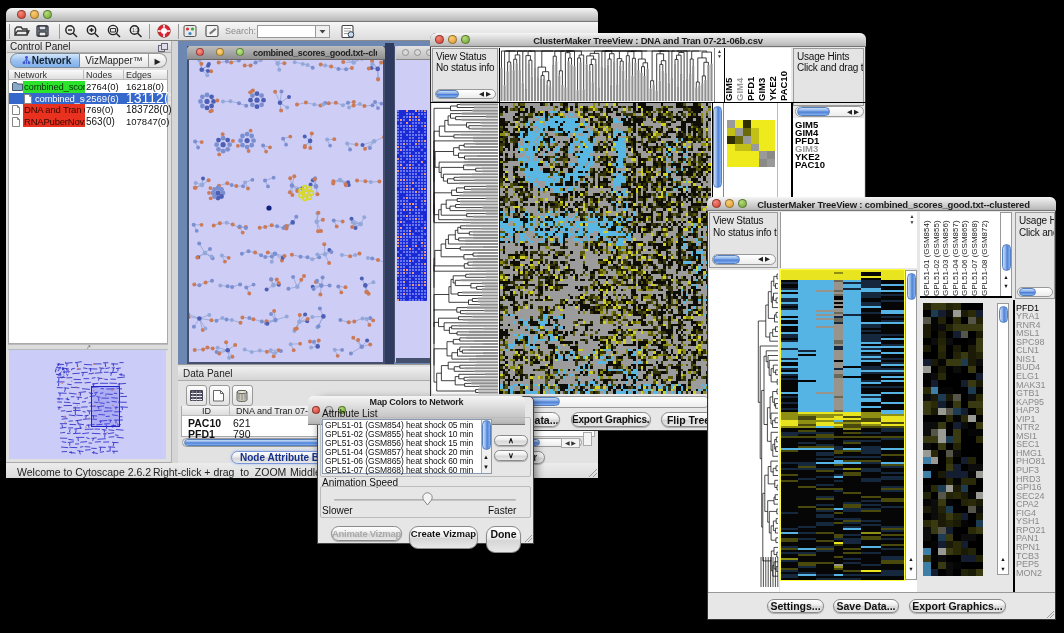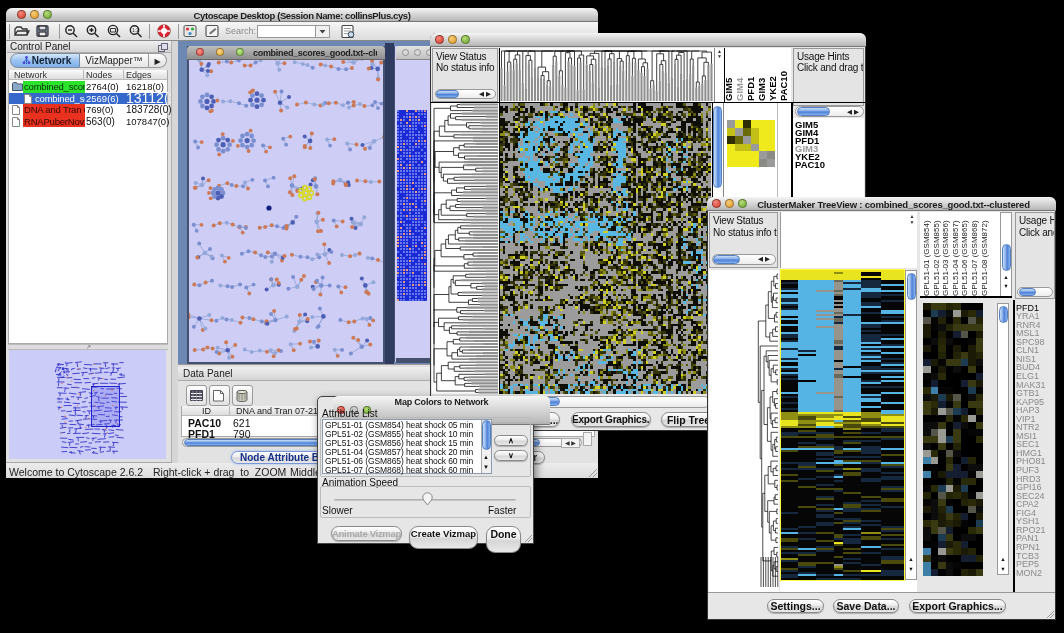--- a/index.html
+++ b/index.html
@@ -13,21 +13,20 @@
 .sc-thv{position:absolute;background:linear-gradient(90deg,#c8ddf6,#7fa8e8 45%,#4a7cd6 55%,#86b2ee);border:1px solid #5580c0;border-radius:5px;}
 .wht{position:absolute;background:#fff}
 svg{position:absolute;display:block}
 .lbl{font-family:"Liberation Sans",sans-serif}
 </style></head><body>
 <div class="abs" style="left:6px;top:8px;width:592px;height:470px;background:#e8e8e8;border-radius:6px 6px 0 0;border:1px solid #444;border-bottom:none"></div>
 <div class="titlebar" style="left:6px;top:8px;width:592px;height:14px;border-radius:6px 6px 0 0">
     <div class="tl" style="left:11px;background:radial-gradient(circle at 35% 30%,#f5897b,#cf3a2c)"></div>
     <div class="tl" style="left:24px;background:radial-gradient(circle at 35% 30%,#f8cd78,#dc9928)"></div>
     <div class="tl" style="left:37px;background:radial-gradient(circle at 35% 30%,#b8dc7c,#69a32c)"></div>
-    <div class="titletx" style="top:2px;letter-spacing:-0.4px">Cytoscape Desktop (Session Name: collinsPlus.cys)</div>
   </div>
 <div class="abs" style="left:6px;top:22px;width:592px;height:19px;background:linear-gradient(180deg,#f6f6f6,#dcdcdc);border-bottom:1px solid #8a8a8a"></div>
 <svg class="abs" style="left:6px;top:22px" width="592" height="19" viewBox="0 0 592 19">
 <g stroke="#9a9a9a" stroke-width="1">
       <path d="M3.5 2v15M53.5 2v15M143.5 2v15M172.5 2v15"></path>
     </g>
 <g fill="none" stroke="#333" stroke-width="1.3">
 <path d="M9 13V7l2-2h4l1.5 2H21v6zM9 13l2.5-4H23L21 13z" fill="#ececec"></path>
 <rect x="31" y="4" width="11" height="10" rx="1" fill="#9ab" stroke="#334"></rect>
 <rect x="33" y="4" width="7" height="4" fill="#dde"></rect>
@@ -145,21 +144,21 @@
     <circle cx="98.1" cy="82.4" r="0.7" fill="#d07a50"></circle>
     <circle cx="67.2" cy="37.0" r="0.7" fill="#d07a50"></circle>
     <circle cx="96.5" cy="45.8" r="0.7" fill="#d07a50"></circle>
     <circle cx="103.6" cy="40.0" r="0.7" fill="#d07a50"></circle>
     <circle cx="53.2" cy="33.4" r="0.7" fill="#d07a50"></circle>
     <circle cx="103.9" cy="55.4" r="0.7" fill="#d07a50"></circle>
     <circle cx="108.5" cy="73.6" r="0.7" fill="#d07a50"></circle>
   </svg>
 <div class="abs" style="left:91px;top:386px;width:29px;height:41px;background:rgba(80,80,230,.25);border:1.5px solid #2222cc"></div>
 <div class="abs" style="left:6px;top:462px;width:592px;height:16px;background:linear-gradient(180deg,#ececec,#dcdcdc);border-top:1px solid #aaa;font-size:10.5px;color:#222">
-    <span class="abs" style="left:3px;top:3px">Welcome to Cytoscape 2.6.2</span>
+    <span class="abs" style="left:11px;top:3px">Welcome to Cytoscape 2.6.2</span>
     <span class="abs" style="left:147px;top:3px">Right-click + drag&nbsp; to&nbsp; ZOOM</span>
     <span class="abs" style="left:284px;top:3px">Middle-click +</span>
   </div>
 <div class="abs" style="left:171px;top:41px;width:7px;height:422px;background:#d6d6d6;border-left:1px solid #b0b0b0"></div>
 <div class="abs" style="left:178px;top:41px;width:420px;height:323px;background:#6d87b3"></div>
 <div class="abs" style="left:385px;top:43px;width:9px;height:321px;background:#2e3b5e"></div>
 <div class="abs" style="left:394px;top:46px;width:204px;height:316px;background:#cdcdf6;border-left:1px solid #44506e"></div>
 <div class="abs" style="left:396px;top:46px;width:202px;height:13.5px;background:linear-gradient(180deg,#e3e3e3,#c0c0c0);border-bottom:1px solid #888;border-radius:4px 0 0 0">
     <span class="tl" style="left:5.5px;width:7px;height:7px;margin-top:-3.5px;background:#d8d8d8;border:1px solid #909090"></span>
     <span class="tl" style="left:17.5px;width:7px;height:7px;margin-top:-3.5px;background:#d8d8d8;border:1px solid #909090"></span>
@@ -636,20 +635,21 @@
 <div class="btn" style="left:231px;top:450.5px;width:170px;height:13px;border-color:#7a96d8;box-shadow:0 0 3px #9ab8ee;line-height:12px;color:#15308a;font-size:10px;text-align:left;padding-left:8px">Node Attribute Browser</div>
 <div class="btn" style="left:404px;top:450.5px;width:141px;height:13px;line-height:12px;color:#333;font-size:10px;padding-left:14px">Edge Attribute Browser</div>
 <svg class="abs" style="left:588px;top:468px" width="10" height="10" viewBox="0 0 10 10">
     <path d="M9 1L1 9M9 5L5 9" stroke="#999" stroke-width="1"></path>
   </svg>
 <div class="abs" style="left:430px;top:33px;width:436px;height:398px;background:#e7e7e7;border-radius:6px 6px 0 0;border:1px solid #333"></div>
 <div class="titlebar" style="left:430px;top:33px;width:436px;height:14px;border-radius:6px 6px 0 0">
     <div class="tl" style="left:5px;background:radial-gradient(circle at 35% 30%,#f5897b,#cf3a2c)"></div>
     <div class="tl" style="left:18px;background:radial-gradient(circle at 35% 30%,#f8cd78,#dc9928)"></div>
     <div class="tl" style="left:31px;background:radial-gradient(circle at 35% 30%,#b8dc7c,#69a32c)"></div>
+    <div class="titletx" style="top:2px">ClusterMaker TreeView : DNA and Tran 07-21-06b.csv</div>
   </div>
 <div class="panel" style="left:432px;top:47.5px;width:66px;height:54px">View Status<br>No status info f</div>
 <div class="sc-tr" style="left:434.5px;top:88.5px;width:61px;height:10.5px"></div>
 <div class="sc-th" style="left:436px;top:89.5px;width:23px;height:8.5px"></div>
 <div class="abs" style="left:475px;top:89px;width:20px;height:10px;font-size:6.5px;color:#222;text-align:center;line-height:10px">◀ ▶</div>
 <div class="wht" style="left:499px;top:47.5px;width:215px;height:55.5px;border-left:1px solid #000"></div>
 <svg class="abs" style="left:500px;top:48px" width="213" height="53" viewBox="0 0 213 53">
     <path stroke="#909090" stroke-width="2.1" fill="none" d="M1.5 53V19.8M4.6 53V37.2M7.6 53V23.6M10.7 53V16.6M13.7 53V22.2M16.7 53V15.2M19.8 53V22.0M22.8 53V34.9M25.9 53V41.1M28.9 53V15.3M31.9 53V28.4M35.0 53V20.0M38.0 53V29.6M41.1 53V31.1M44.1 53V30.8M47.2 53V36.4M50.2 53V38.8M53.2 53V17.1M56.3 53V13.6M59.3 53V27.4M62.4 53V37.0M65.4 53V39.6M68.5 53V13.3M71.5 53V16.5M74.5 53V18.2M77.6 53V42.2M80.6 53V14.5M83.7 53V41.5M86.7 53V16.4M89.8 53V22.7M92.8 53V34.2M95.8 53V15.5M98.9 53V39.2M101.9 53V18.5M105.0 53V19.8M108.0 53V16.9M111.1 53V36.9M114.1 53V13.2M117.2 53V36.6M120.2 53V17.5M123.2 53V22.7M126.3 53V31.6M129.3 53V14.6M132.4 53V27.7M135.4 53V14.8M138.4 53V22.3M141.5 53V24.8M144.5 53V28.0M147.6 53V20.8M150.6 53V40.4M153.7 53V36.8M156.7 53V42.7M159.8 53V32.9M162.8 53V22.7M165.8 53V24.8M168.9 53V34.4M171.9 53V30.0M175.0 53V15.5M178.0 53V39.0M181.1 53V26.1M184.1 53V31.9M187.1 53V30.4M190.2 53V26.0M193.2 53V18.0M196.3 53V39.6M199.3 53V37.4M202.3 53V35.2M205.4 53V31.9M208.4 53V17.0M211.5 53V15.8"></path>
     <path stroke="#111" stroke-width="0.8" fill="none" d="M7.6 23.6V14.0H10.7V16.6M13.7 22.2V11.2H16.7V15.2M15.2 11.2V6.9H19.8V22.0M28.9 15.3V12.2H31.9V28.4M25.9 41.1V7.6H30.4V12.2M28.1 7.6V3.1H35.0V20.0M22.8 34.9V3.0H31.6V3.1M17.5 6.9V3.0H27.2V3.0M9.1 14.0V3.0H22.3V3.0M4.6 37.2V3.0H15.7V3.0M1.5 19.8V3.0H10.2V3.0M41.1 31.1V27.6H44.1V30.8M47.2 36.4V32.7H50.2V38.8M42.6 27.6V23.7H48.7V32.7M38.0 29.6V19.1H45.6V23.7M53.2 17.1V8.2H56.3V13.6M59.3 27.4V22.8H62.4V37.0M68.5 13.3V10.0H71.5V16.5M65.4 39.6V4.7H70.0V10.0M67.7 4.7V3.0H74.5V18.2M60.9 22.8V3.0H71.1V3.0M77.6 42.2V10.0H80.6V14.5M79.1 10.0V7.0H83.7V41.5M66.0 3.0V3.0H81.4V7.0M54.8 8.2V3.0H73.7V3.0M41.8 19.1V3.0H64.2V3.0M5.8 3.0V3.0H53.0V3.0M89.8 22.7V16.5H92.8V34.2M91.3 16.5V11.2H95.8V15.5M86.7 16.4V7.9H93.6V11.2M90.1 7.9V5.4H98.9V39.2M108.0 16.9V11.0H111.1V36.9M109.5 11.0V5.7H114.1V13.2M105.0 19.8V3.0H111.8V5.7M101.9 18.5V3.0H108.4V3.0M120.2 17.5V13.1H123.2V22.7M117.2 36.6V10.6H121.7V13.1M105.2 3.0V3.0H119.4V10.6M94.5 5.4V3.0H112.3V3.0M126.3 31.6V7.7H129.3V14.6M132.4 27.7V10.3H135.4V14.8M127.8 7.7V3.6H133.9V10.3M141.5 24.8V18.7H144.5V28.0M143.0 18.7V14.8H147.6V20.8M138.4 22.3V11.0H145.3V14.8M130.8 3.6V3.0H141.9V11.0M103.4 3.0V3.0H136.4V3.0M150.6 40.4V32.7H153.7V36.8M159.8 32.9V16.4H162.8V22.7M161.3 16.4V12.7H165.8V24.8M156.7 42.7V5.8H163.6V12.7M160.1 5.8V3.0H168.9V34.4M152.1 32.7V3.0H164.5V3.0M175.0 15.5V11.4H178.0V39.0M176.5 11.4V7.2H181.1V26.1M178.8 7.2V4.5H184.1V31.9M171.9 30.0V3.0H181.4V4.5M176.7 3.0V3.0H187.1V30.4M190.2 26.0V11.0H193.2V18.0M196.3 39.6V34.0H199.3V37.4M202.3 35.2V27.9H205.4V31.9M203.9 27.9V14.3H208.4V17.0M197.8 34.0V9.9H206.2V14.3M202.0 9.9V4.1H211.5V15.8M191.7 11.0V3.0H206.7V4.1M181.9 3.0V3.0H199.2V3.0M158.3 3.0V3.0H190.6V3.0M119.9 3.0V3.0H174.4V3.0M29.4 3.0V3.0H147.2V3.0"></path>
   </svg>
@@ -1144,21 +1144,21 @@
 <div class="abs" style="left:1016px;top:559.0px;font-size:9px;color:#8a8a8a">PEP5</div>
 <div class="abs" style="left:1016px;top:567.5px;font-size:9px;color:#8a8a8a">MON2</div>
 <div class="abs" style="left:708px;top:592px;width:347px;height:27px;background:#e7e7e7;border-top:1px solid #999"></div>
 <div class="btn" style="left:767px;top:599px;width:57px;height:14px;line-height:13px">Settings...</div>
 <div class="btn" style="left:833px;top:599px;width:66px;height:14px;line-height:13px">Save Data...</div>
 <div class="btn" style="left:909px;top:599px;width:97px;height:14px;line-height:13px">Export Graphics...</div>
 <svg class="abs" style="left:1046px;top:610px" width="9" height="9" viewBox="0 0 9 9">
     <path d="M8 1L1 8M8 4L4 8" stroke="#999" stroke-width="1"></path>
   </svg>
 <div class="abs" style="left:317px;top:396px;width:217px;height:148px;background:#e6e6e6;border-radius:5px 5px 0 0;border:1px solid #444;box-shadow:2px 3px 8px rgba(0,0,0,.5)"></div>
-<div class="titlebar" style="left:333px;top:396px;width:217px;height:29px;border-radius:5px 5px 0 0">
+<div class="titlebar" style="left:308px;top:396px;width:217px;height:29px;border-radius:5px 5px 0 0">
     <div class="tl" style="left:4px;width:8px;height:8px;margin-top:-4px;background:radial-gradient(circle at 35% 30%,#f5897b,#cf3a2c)"></div>
     <div class="tl" style="left:17px;width:8px;height:8px;margin-top:-4px;background:#ccc"></div>
     <div class="tl" style="left:30px;width:8px;height:8px;margin-top:-4px;background:radial-gradient(circle at 35% 30%,#b8dc7c,#69a32c)"></div>
     <div class="titletx" style="top:1px;font-size:9px">Map Colors to Network</div>
   </div>
 <div class="abs" style="left:322px;top:407.5px;font-size:10px;color:#111">Attribute List</div>
 <div class="abs" style="left:320px;top:417px;width:211px;height:60px;border:1px solid #bbb;border-radius:2px"></div>
 <div class="wht" style="left:322px;top:419px;width:170px;height:55px;border:1px solid #8a9ab0"></div>
 <div class="abs" style="left:325px;top:420px;font-size:8.5px;letter-spacing:-0.1px;color:#111;white-space:nowrap;overflow:hidden;width:155px">GPL51-01 (GSM854) heat shock 05 min</div>
 <div class="abs" style="left:325px;top:429px;font-size:8.5px;letter-spacing:-0.1px;color:#111;white-space:nowrap;overflow:hidden;width:155px">GPL51-02 (GSM855) heat shock 10 min</div>

